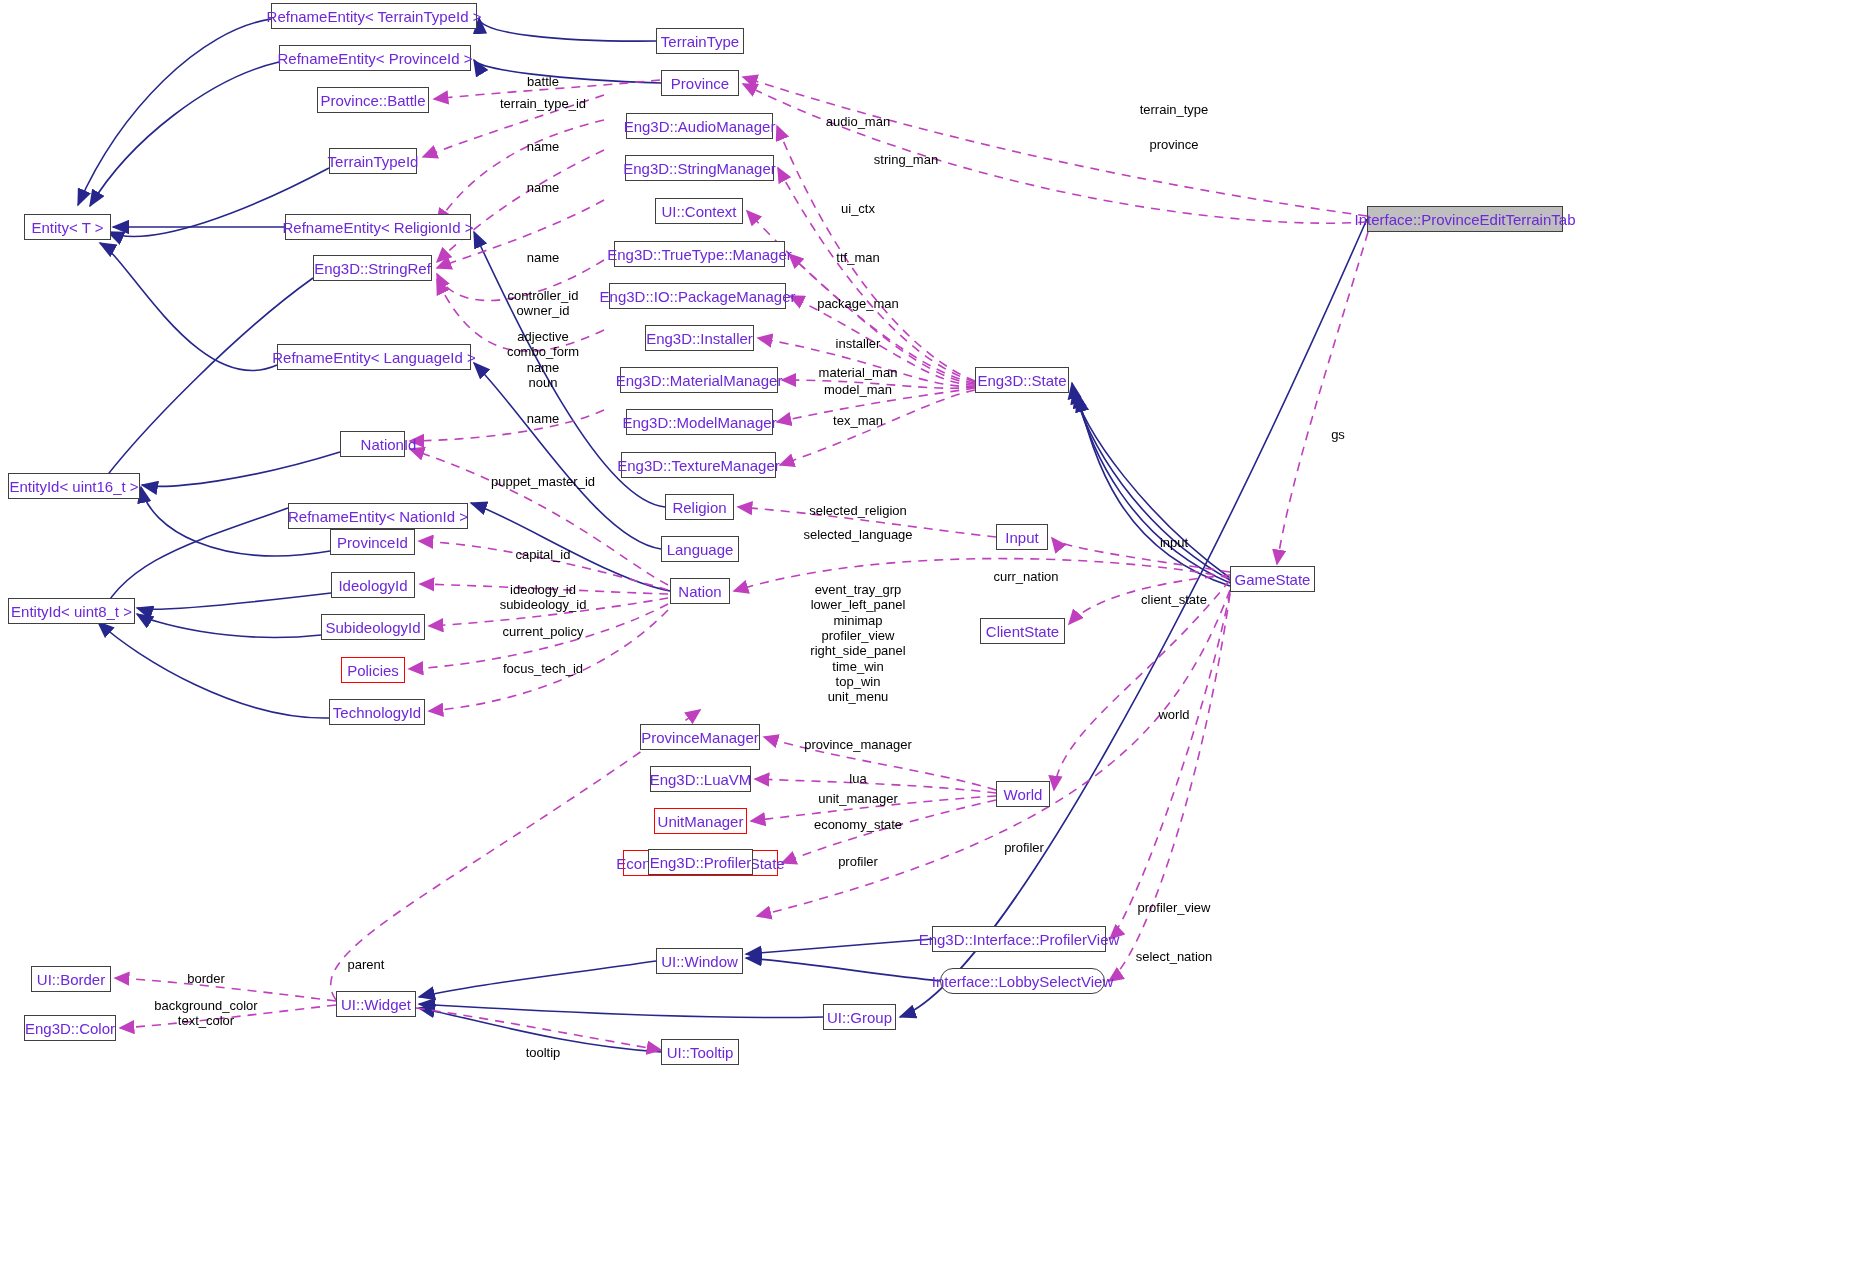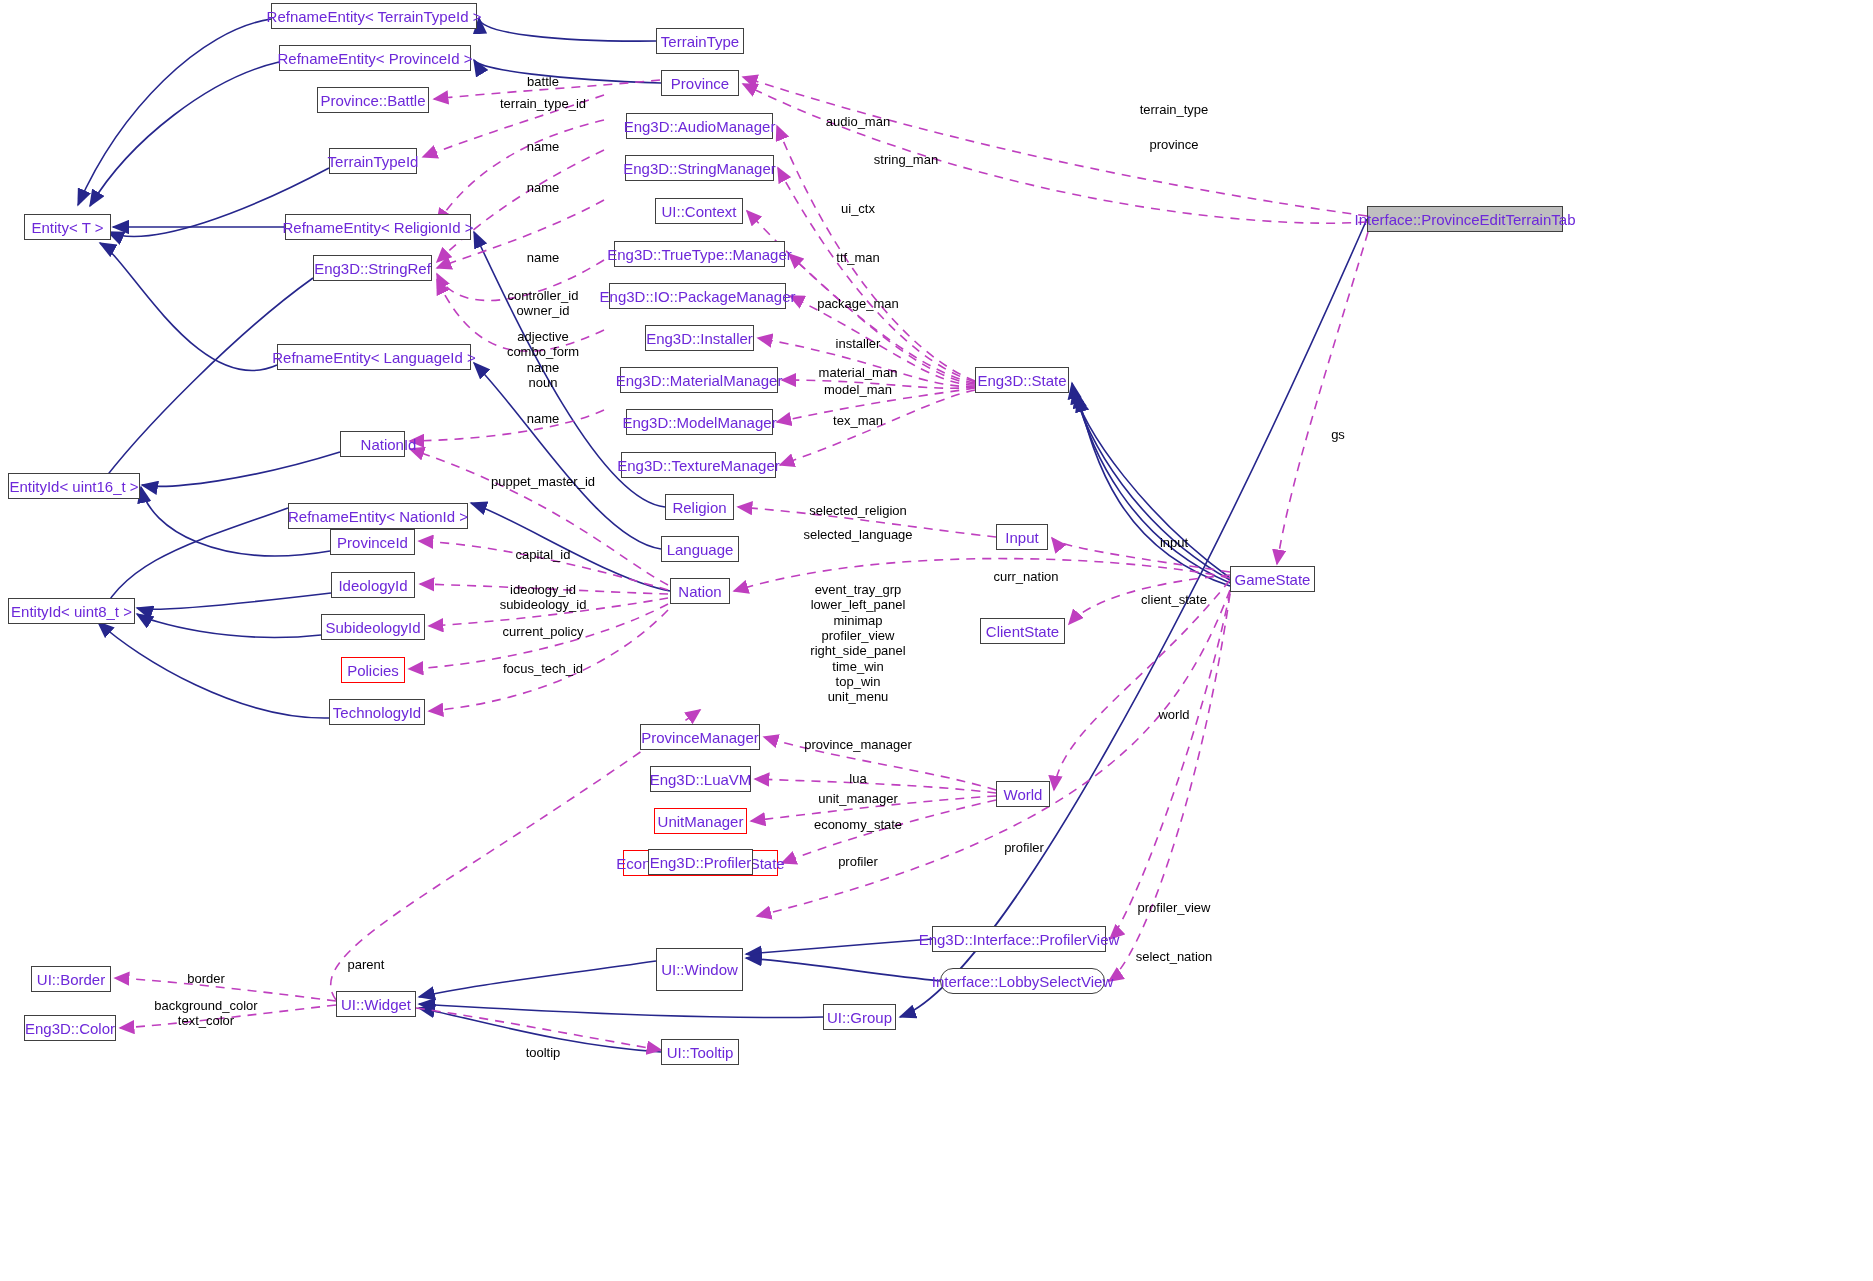--- a/index.html
+++ b/index.html
@@ -136,21 +136,21 @@
       <div class="node" style="left: 626px; top: 409px; width: 147px; height: 26px;">Eng3D::ModelManager</div>
       <div class="node" style="left: 621px; top: 452px; width: 155px; height: 26px;">Eng3D::TextureManager</div>
       <div class="node" style="left: 665px; top: 494px; width: 69px; height: 26px;">Religion</div>
       <div class="node" style="left: 661px; top: 536px; width: 78px; height: 26px;">Language</div>
       <div class="node" style="left: 670px; top: 578px; width: 60px; height: 26px;">Nation</div>
       <div class="node" style="left: 640px; top: 724px; width: 120px; height: 26px;">ProvinceManager</div>
       <div class="node" style="left: 650px; top: 766px; width: 101px; height: 26px;">Eng3D::LuaVM</div>
       <div class="node red" style="left: 654px; top: 808px; width: 93px; height: 26px;">UnitManager</div>
       <div class="node red" style="left: 623px; top: 850px; width: 155px; height: 26px;">Economy::EconomyState</div>
       <div class="node" style="left: 648px; top: 849px; width: 105px; height: 26px;">Eng3D::Profiler</div>
-      <div class="node" style="left: 656px; top: 948px; width: 87px; height: 43px;">UI::Window</div>
+      <div class="node" style="left: 656px; top: 948px; width: 87px; height: 26px;">UI::Window</div>
       <div class="node" style="left: 661px; top: 1039px; width: 78px; height: 26px;">UI::Tooltip</div>
       <div class="node" style="left: 975px; top: 367px; width: 94px; height: 26px;">Eng3D::State</div>
       <div class="node" style="left: 996px; top: 524px; width: 52px; height: 26px;">Input</div>
       <div class="node" style="left: 980px; top: 618px; width: 85px; height: 26px;">ClientState</div>
       <div class="node" style="left: 996px; top: 781px; width: 54px; height: 26px;">World</div>
       <div class="node" style="left: 932px; top: 926px; width: 174px; height: 26px;">Eng3D::Interface::ProfilerView</div>
       <div class="node" style="left: 940px; top: 968px; width: 165px; height: 26px; border-radius: 13px;">Interface::LobbySelectView</div>
       <div class="node" style="left: 823px; top: 1004px; width: 73px; height: 26px;">UI::Group</div>
       <div class="node" style="left: 1230px; top: 566px; width: 85px; height: 26px;">GameState</div>
       <div class="node hl" style="left: 1367px; top: 206px; width: 196px; height: 26px;">Interface::ProvinceEditTerrainTab</div>

